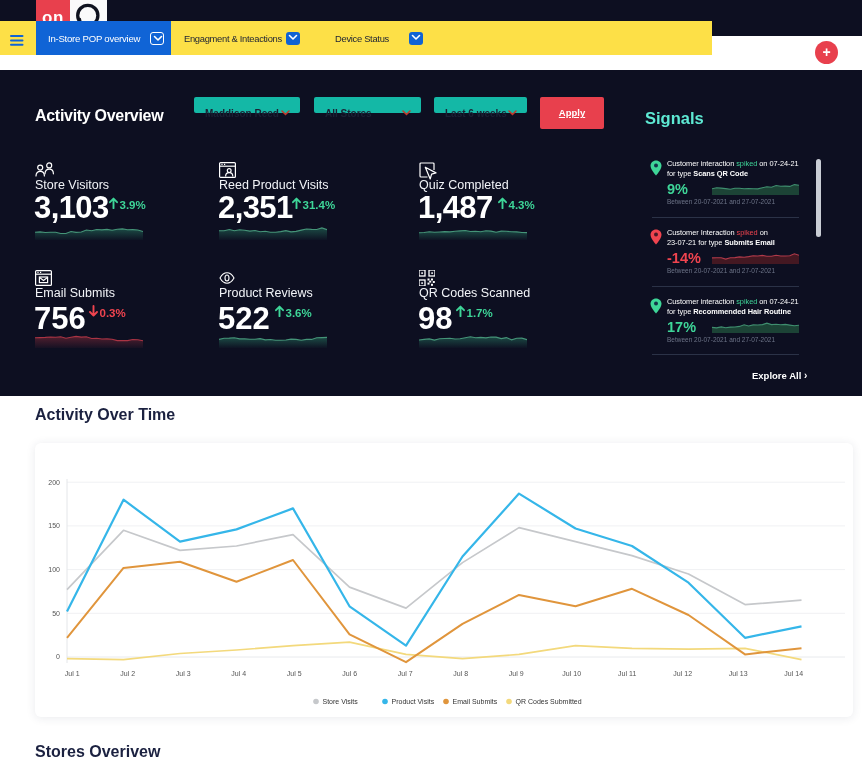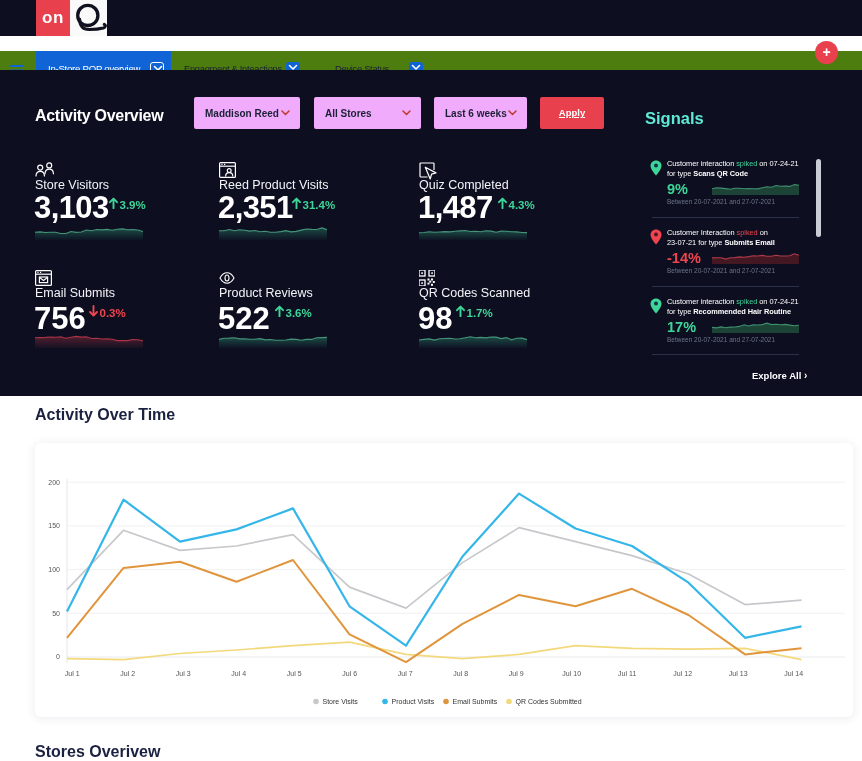--- a/index.html
+++ b/index.html
@@ -3,34 +3,34 @@
 <meta charset="utf-8">
 <style>
   * { margin:0; padding:0; box-sizing:border-box; }
   html,body { background:#fff; font-family:"Liberation Sans", sans-serif; }
   #page { position:relative; width:862px; height:761px; overflow:hidden; background:#fff; }
   
   #topstrip { position:absolute; left:0; top:0; width:862px; height:36px; background:#0d0f21; }
   #logo-red { position:absolute; left:36px; top:0; width:34px; height:36px; background:#e8404d; color:#fff; font-size:17px; font-weight:bold; text-align:center; line-height:36px; letter-spacing:0.5px; }
   #logo-white { position:absolute; left:70px; top:0; width:37px; height:36px; background:#fafafa; }
   
-  #nav { position:absolute; left:0; top:51px; width:862px; height:34px; background:#4d7c0f; }
+  #nav { position:absolute; left:0; top:21px; width:712px; height:34px; background:#fde047; }
   #burger { position:absolute; left:10px; top:11px; }
   #navbtn { position:absolute; left:36px; top:0; width:135px; height:34px; background:#1064d6; color:#fff; font-size:10px; }
   #navbtn .t { position:absolute; left:12px; top:12px; font-weight:500; letter-spacing:-0.25px; font-size:9.6px; }
   .chevbox { position:absolute; width:14px; height:13px; border-radius:3px; }
   .chevbox svg { position:absolute; left:2px; top:2.5px; }
   #navbtn .chevbox { right:7px; top:10.5px; border:1.2px solid #fff; }
   .navitem { position:absolute; top:12px; color:#1b2134; font-size:9.4px; font-weight:500; letter-spacing:-0.3px; }
   .bluechev { background:#1063d4; }
   #plusbtn { position:absolute; left:815px; top:41px; width:23px; height:23px; border-radius:50%; background:#e8404d; color:#fff; text-align:center; line-height:22px; font-size:14px; font-weight:bold; }
   
   #dark { position:absolute; left:0; top:70px; width:862px; height:326px; background:#0d0f21; color:#fff; }
   #dark h1 { position:absolute; font-size:16px; font-weight:bold; color:#fff; letter-spacing:-0.3px; }
-  .sel { position:absolute; top:27px; height:32px; background:#f0abfc; border-radius:2px; color:#1b2134; font-size:10px; font-weight:bold; }
+  .sel { position:absolute; top:27px; height:16px; background:#14b8a6; border-radius:2px; color:#1b2134; font-size:10px; font-weight:bold; }
   .sel .st { position:absolute; left:11px; top:11px; }
   .sel .sc { position:absolute; right:10px; top:10px; }
   #apply { position:absolute; left:540px; top:27px; width:64px; height:32px; background:#e8404d; border-radius:2px; color:#fff; font-size:9.5px; font-weight:bold; text-align:center; line-height:32px;text-decoration:underline; }
   
   .tile { position:absolute; width:160px; }
   .tile .icon { position:absolute; left:0; top:0; }
   .tile .lab { position:absolute; left:0; top:15.5px; font-size:12.5px; color:#f2f4f8; white-space:nowrap; }
   .tile .num { position:absolute; left:-1px; top:28px; font-size:31px; font-weight:800; color:#fff; letter-spacing:-0.6px; }
   .tile .pct { position:absolute; top:36px; font-size:11.5px; font-weight:bold; }
   .pct.up { color:#3ed598; }

